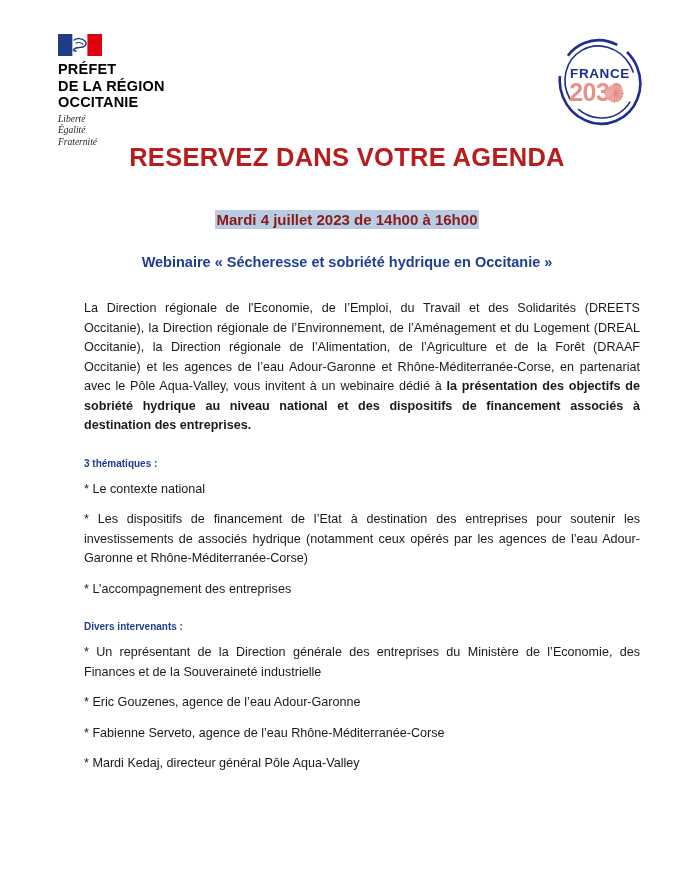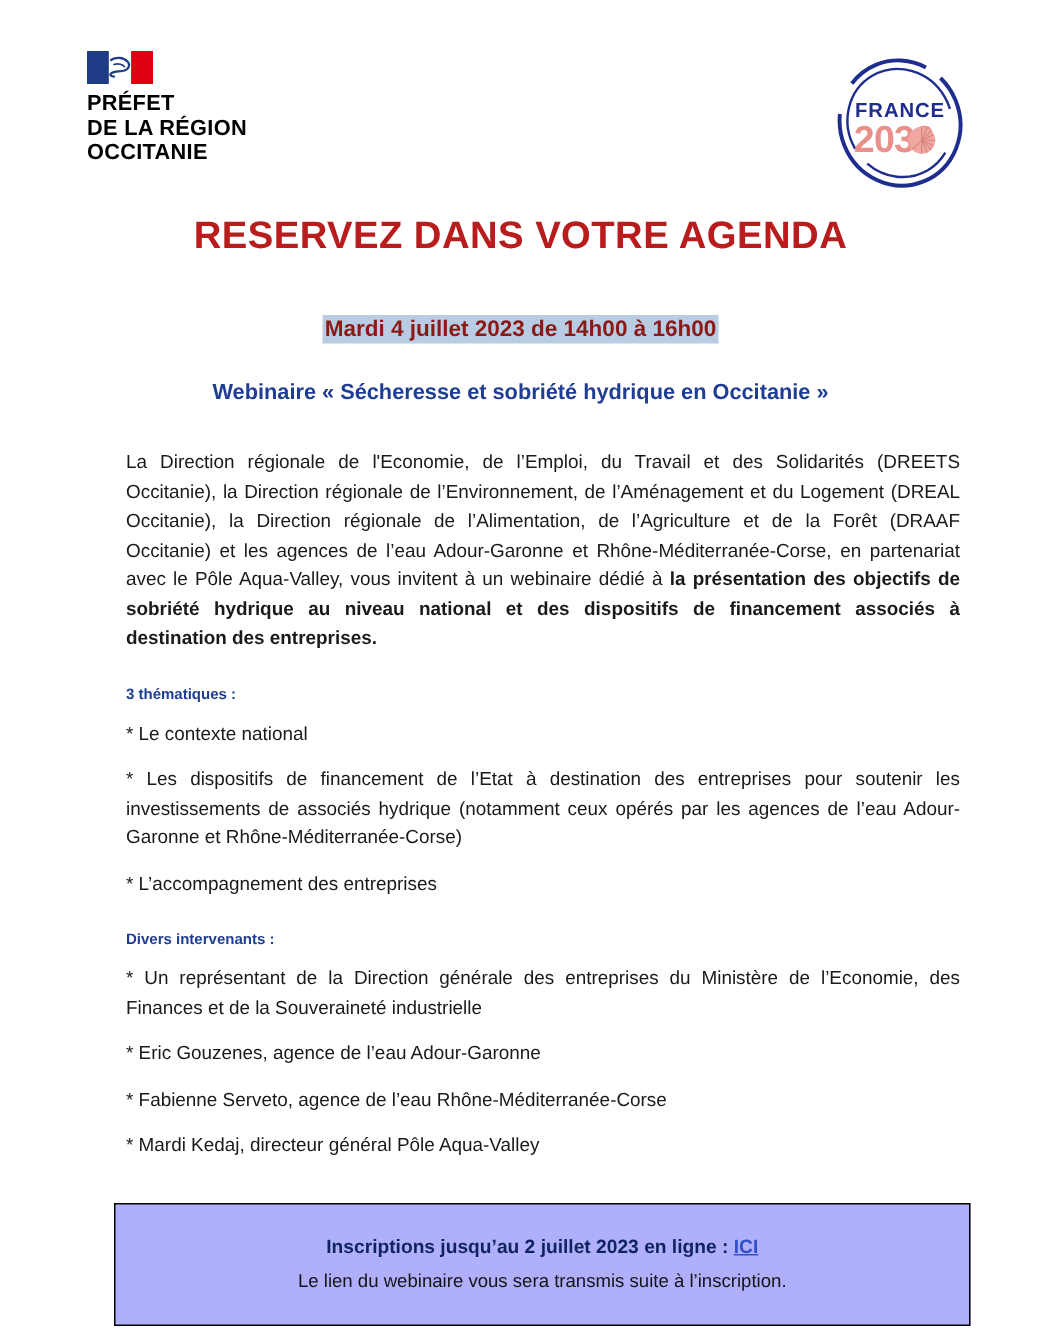--- a/index.html
+++ b/index.html
@@ -164,20 +164,23 @@
       <svg class="flag" viewBox="0 0 44 22">
         <rect x="0" y="0" width="14.6" height="22" fill="#1F3D86"></rect>
         <rect x="14.6" y="0" width="14.8" height="22" fill="#ffffff"></rect>
         <rect x="29.4" y="0" width="14.6" height="22" fill="#E1000F"></rect>
         <path d="M16 6 C19 4, 24 4, 27 7 C29 9, 28 12, 25 13 C22 14, 18 13, 16 15 C15 16, 16 17, 18 17" fill="none" stroke="#1F3D86" stroke-width="1.5" stroke-linecap="round"></path>
         <path d="M18 9 C21 8, 24 9, 25 10.5" fill="none" stroke="#1F3D86" stroke-width="1.1" stroke-linecap="round"></path>
       </svg>
       <div class="gov-title">PRÉFET
 DE LA RÉGION
 OCCITANIE</div>
+      <div class="gov-motto">Liberté
+Égalité
+Fraternité</div>
     </div>
 
     <svg class="france2030" viewBox="0 0 104 88">
       <ellipse cx="52" cy="44" rx="40" ry="42" fill="none" stroke="#1F2D8F" stroke-width="2.6" stroke-dasharray="150 22 55 12" transform="rotate(-22 52 44)"></ellipse>
       <ellipse cx="52" cy="44" rx="34.5" ry="36.5" fill="none" stroke="#1F2D8F" stroke-width="1.6" stroke-dasharray="120 30 60 18" transform="rotate(150 52 44)"></ellipse>
       <text x="52" y="40" text-anchor="middle" font-family="Liberation Sans, sans-serif" font-size="13.5" font-weight="bold" letter-spacing="0.6" fill="#1F2D8F">FRANCE</text>
       <text x="48" y="63" text-anchor="middle" font-family="Liberation Sans, sans-serif" font-size="25" font-weight="bold" letter-spacing="-0.5" fill="#E8908A">2030</text>
       <g>
         <circle cx="66.5" cy="55.5" r="9" fill="#EFA7A1"></circle>
         <g stroke="#D9827B" stroke-width="0.7">
@@ -215,18 +218,14 @@
     <div class="bullet tight">* L’accompagnement des entreprises</div>
 
     <div class="section-head">Divers intervenants :</div>
     <div class="bullet">* Un représentant de la Direction générale des entreprises du Ministère de l’Economie, des Finances et de la Souveraineté industrielle</div>
     <div class="bullet tight">* Eric Gouzenes, agence de l’eau Adour-Garonne</div>
     <div class="bullet tight">* Fabienne Serveto, agence de l’eau Rhône-Méditerranée-Corse</div>
     <div class="bullet tight">* Mardi Kedaj, directeur général Pôle Aqua-Valley</div>
 
   </div>
 
-  <div class="reg-box">
-    <div class="reg-line1"><span>Inscriptions jusqu’au 2 juillet 2023 en ligne : </span><a href="#">ICI</a></div>
-    <div class="reg-line2">Le lien du webinaire vous sera transmis suite à l’inscription.</div>
-  </div>
 
 </div>
 
 </body></html>

